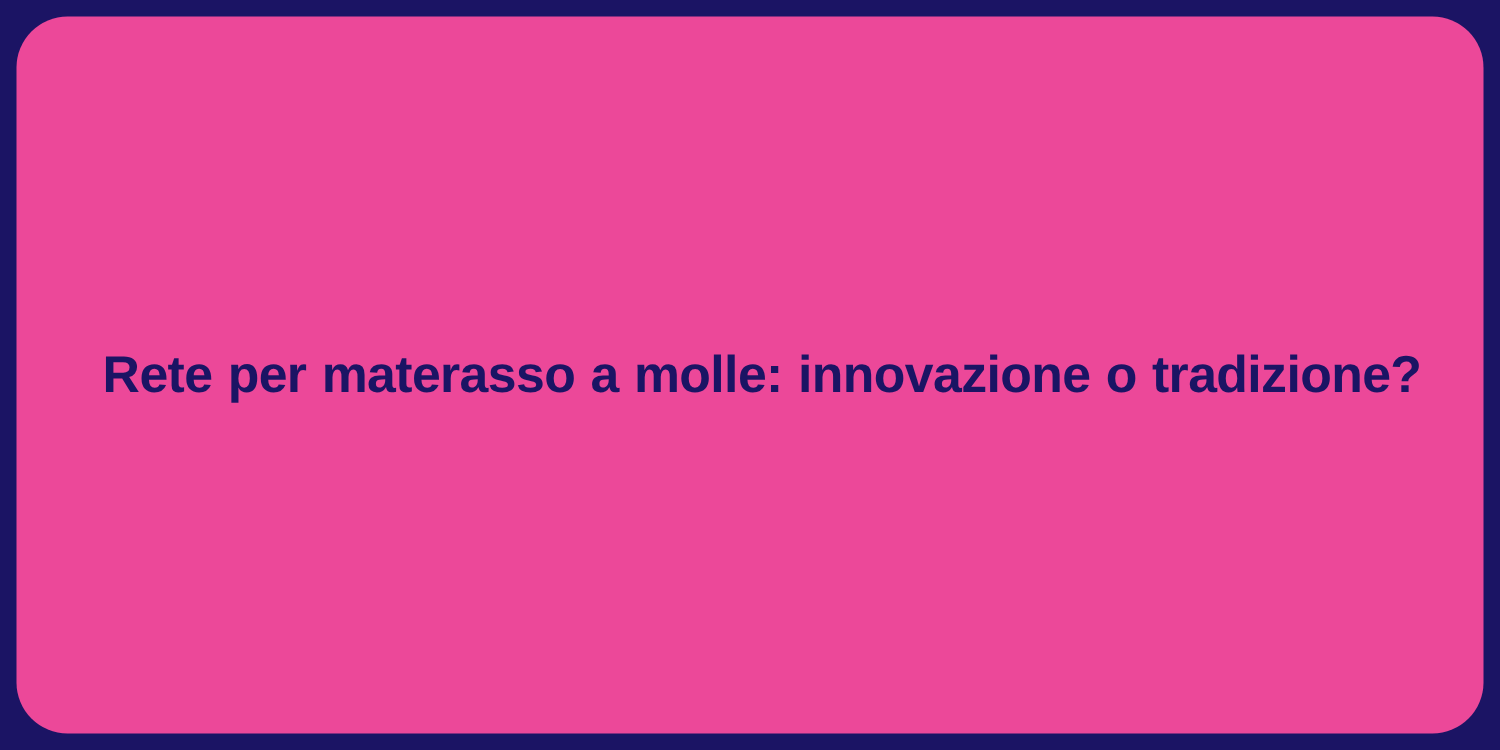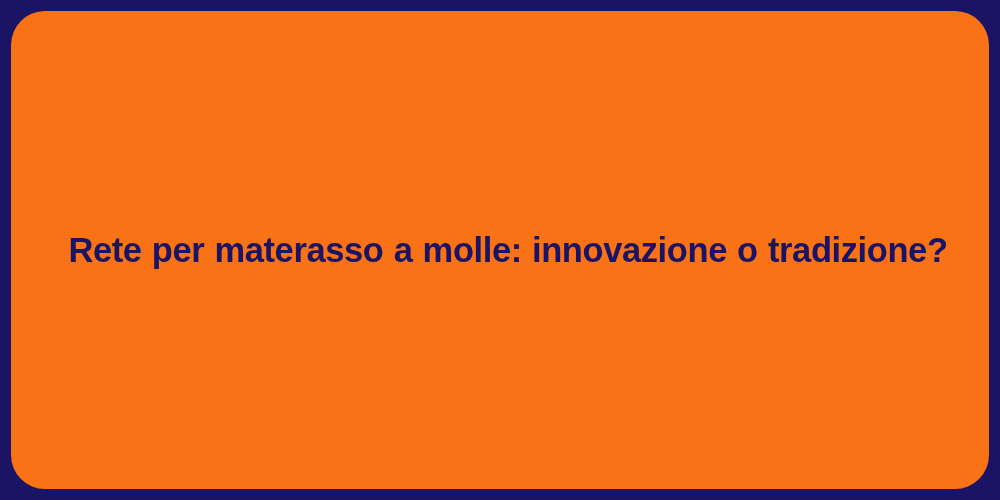--- a/index.html
+++ b/index.html
@@ -22,21 +22,21 @@
     box-sizing: border-box;
     background: #1b1464;
     padding: 11px;
   }
 
   #card {
     position: relative;
     width: 100%;
     height: 100%;
     box-sizing: border-box;
-    background: #f97316;
+    background: #ec4899;
     border-radius: 34px;
     display: flex;
     align-items: center;
     justify-content: center;
     overflow: hidden;
     padding-left: 16px;
   }
 
   #headline {
     margin: 0;

